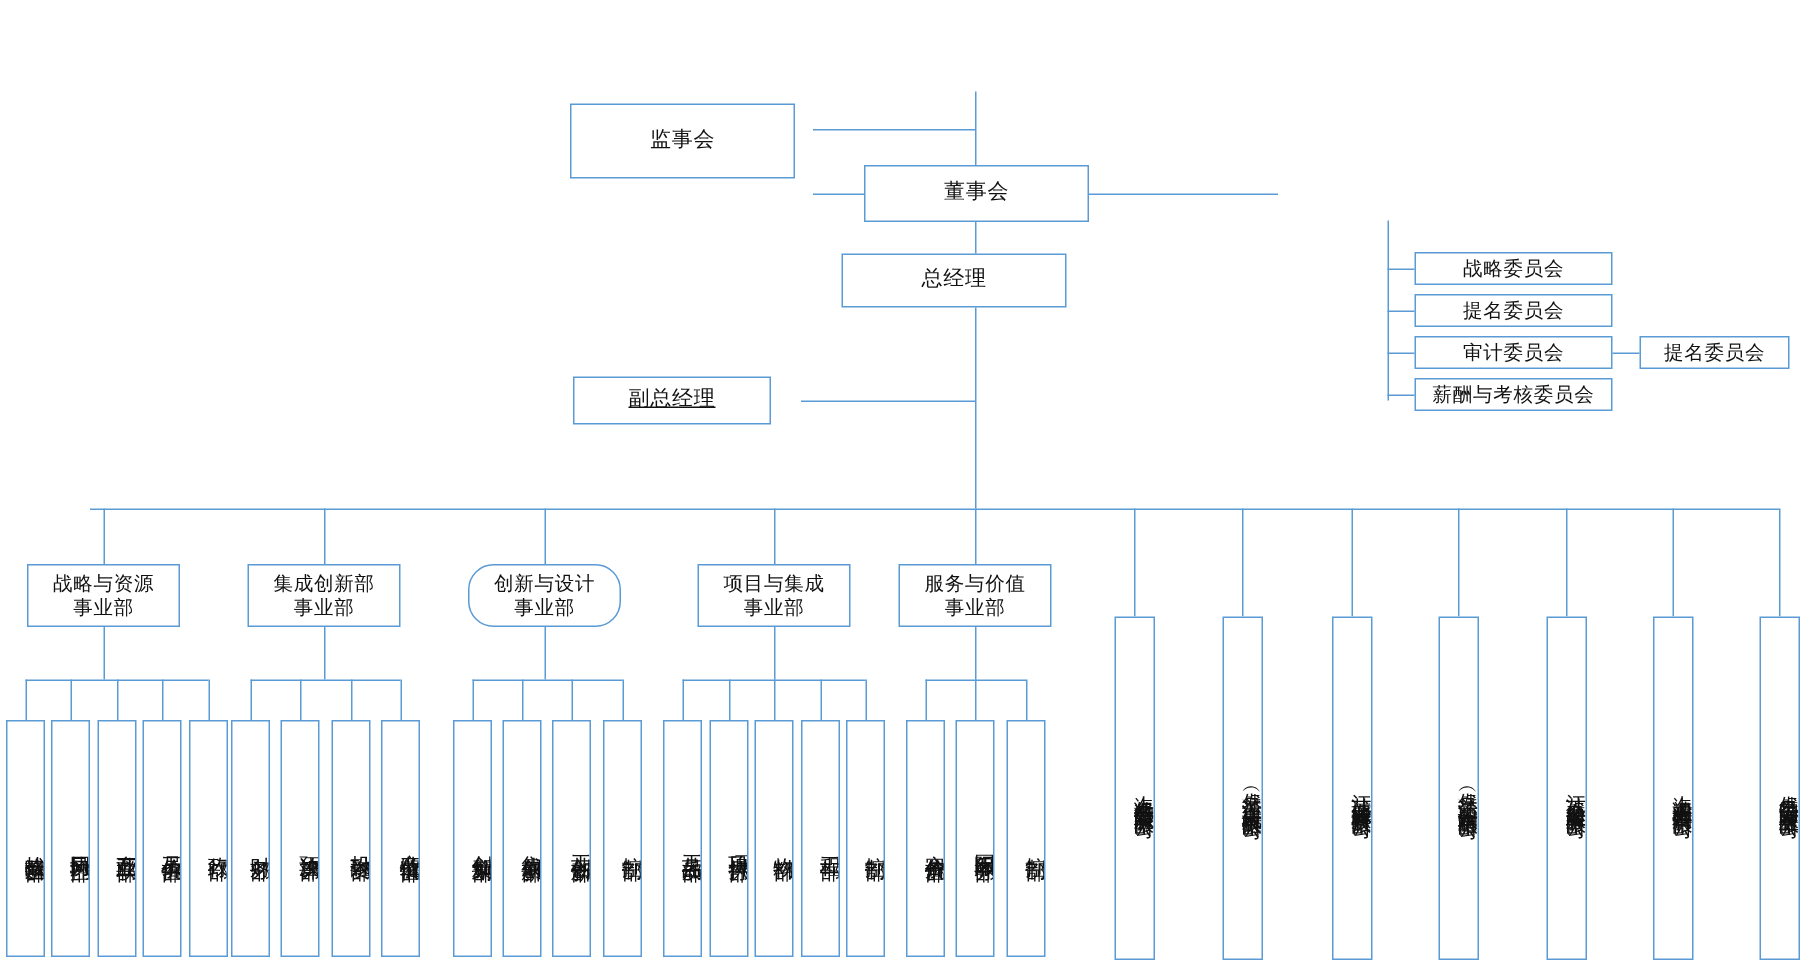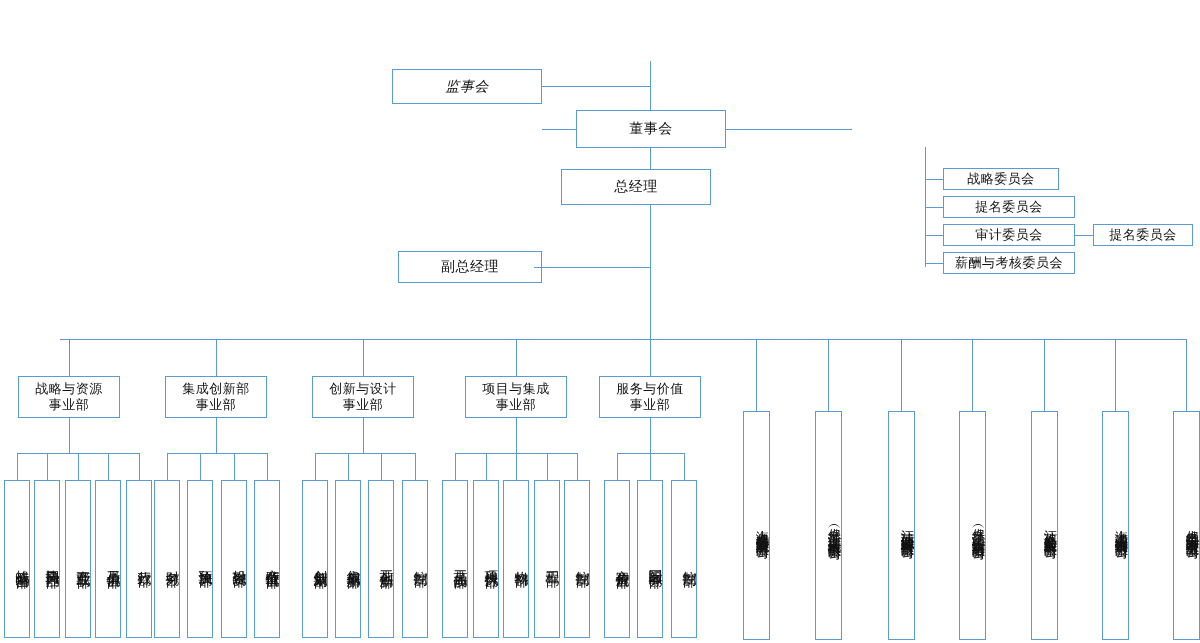--- a/index.html
+++ b/index.html
@@ -58,41 +58,41 @@
   }
   .ln.h { height: 1px; }
   .ln.v { width: 1px; }
 </style>
 </head>
 <body>
 
 <div id="chart">
 
 
-  <div class="box" style="left:392px; top:69px; width:150px; height:35px;font-style:italic;">监事会</div>
+  <div class="box" style="left:380px; top:69px; width:150px; height:50px;">监事会</div>
 
 
   <div class="box" style="left:576px; top:110px; width:150px; height:38px;">董事会</div>
 
 
   <div class="box" style="left:561px; top:169px; width:150px; height:36px;">总经理</div>
 
-  <div class="box" style="left:398px; top:251px; width:144px; height:32px;">副总经理</div>
+  <div class="box" style="left:382px; top:251px; width:132px; height:32px;text-decoration:underline;">副总经理</div>
 
   <div class="ln v" style="left:650px; top:61px; height:49px;"></div>
   <div class="ln h" style="left:542px; top:86px; width:108px;"></div>
   <div class="ln h" style="left:542px; top:129px; width:34px;"></div>
   <div class="ln h" style="left:726px; top:129px; width:126px;"></div>
   <div class="ln v" style="left:650px; top:148px; height:21px;"></div>
   <div class="ln v" style="left:650px; top:205px; height:134px;"></div>
   <div class="ln h" style="left:534px; top:267px; width:116px;"></div>
 
   <div class="ln v" style="left:925px; top:147px; height:120px;"></div>
 
-  <div class="box small" style="left:943px; top:168px; width:116px; height:22px;">战略委员会</div>
+  <div class="box small" style="left:943px; top:168px; width:132px; height:22px;">战略委员会</div>
   <div class="ln h" style="left:925px; top:179px; width:18px;"></div>
 
   <div class="box small" style="left:943px; top:196px; width:132px; height:22px;">提名委员会</div>
   <div class="ln h" style="left:925px; top:207px; width:18px;"></div>
 
   <div class="box small" style="left:943px; top:224px; width:132px; height:22px;">审计委员会</div>
   <div class="ln h" style="left:925px; top:235px; width:18px;"></div>
 
   <div class="box small" style="left:943px; top:252px; width:132px; height:22px;">薪酬与考核委员会</div>
   <div class="ln h" style="left:925px; top:263px; width:18px;"></div>
@@ -139,21 +139,21 @@
   <div class="ln v" style="left:200px; top:453px; height:27px;"></div>
   <div class="vbox" style="left:187px; top:480px; width:26px; height:158px;">预决算部</div>
 
   <div class="ln v" style="left:234px; top:453px; height:27px;"></div>
   <div class="vbox" style="left:221px; top:480px; width:26px; height:158px;">投融资部</div>
 
   <div class="ln v" style="left:267px; top:453px; height:27px;"></div>
   <div class="vbox" style="left:254px; top:480px; width:26px; height:158px;">产业链价值部</div>
 
   <div class="ln v" style="left:363px; top:339px; height:37px;"></div>
-  <div class="box small two-line" style="left:312px; top:376px; width:102px; height:42px; flex-direction:column;">
+  <div class="box small two-line" style="left:312px; top:376px; width:102px; height:42px; flex-direction:column;border-radius:17px;">
     <span>创新与设计</span>
     <span>事业部</span>
   </div>
   <div class="ln v" style="left:363px; top:418px; height:35px;"></div>
   <div class="ln h" style="left:315px; top:453px; width:100px;"></div>
 
   <div class="ln v" style="left:315px; top:453px; height:27px;"></div>
   <div class="vbox" style="left:302px; top:480px; width:26px; height:158px;">创新策划部</div>
 
   <div class="ln v" style="left:348px; top:453px; height:27px;"></div>

